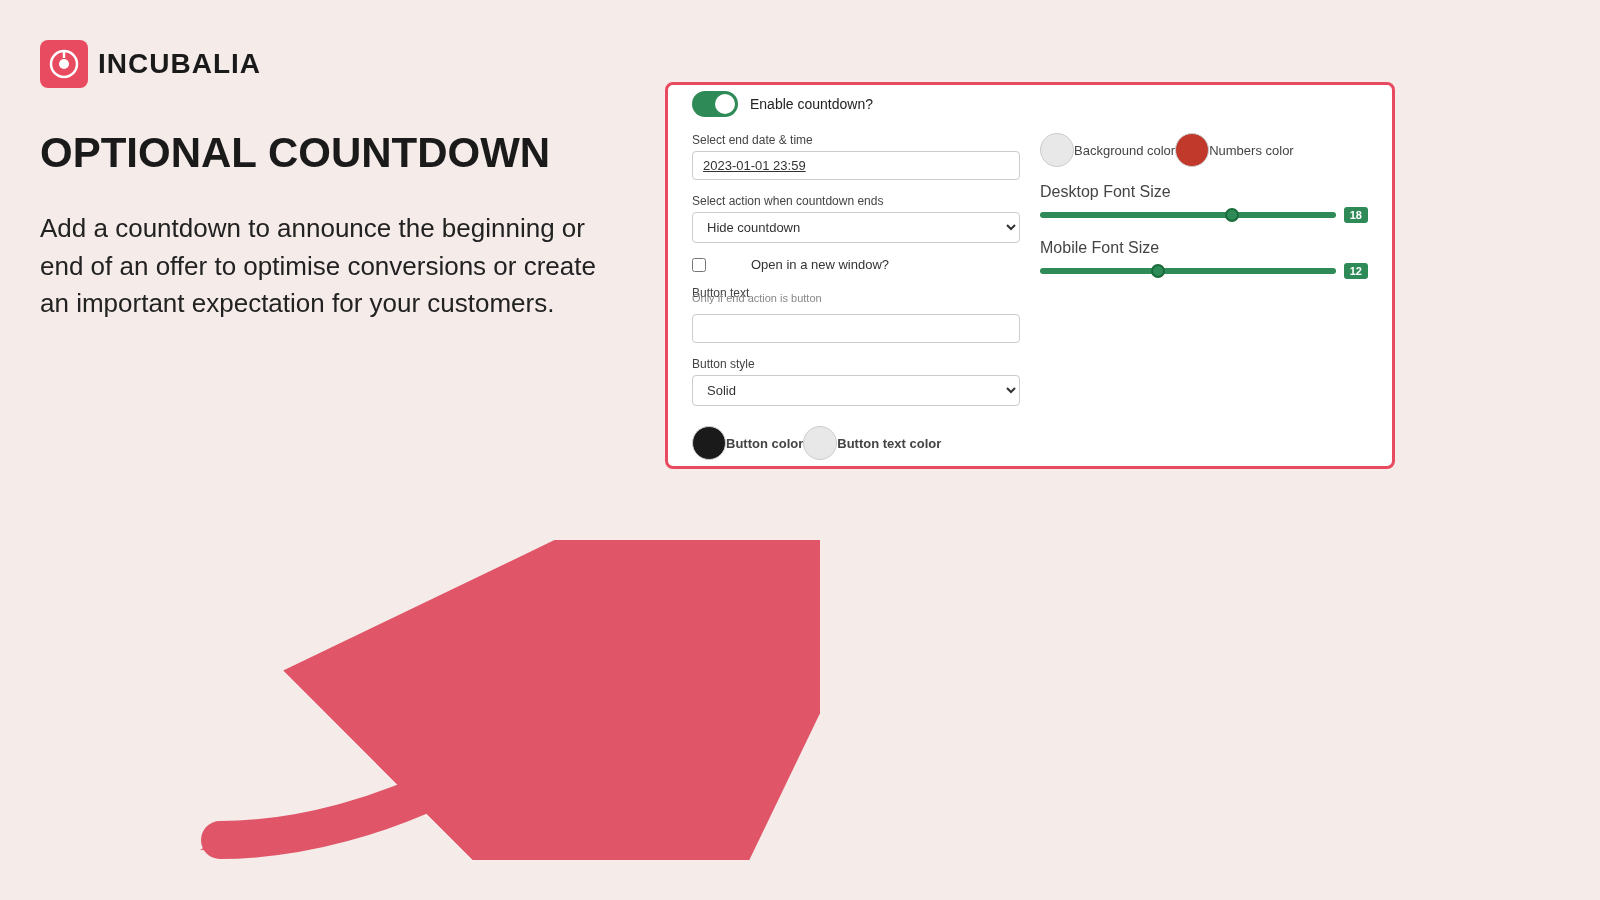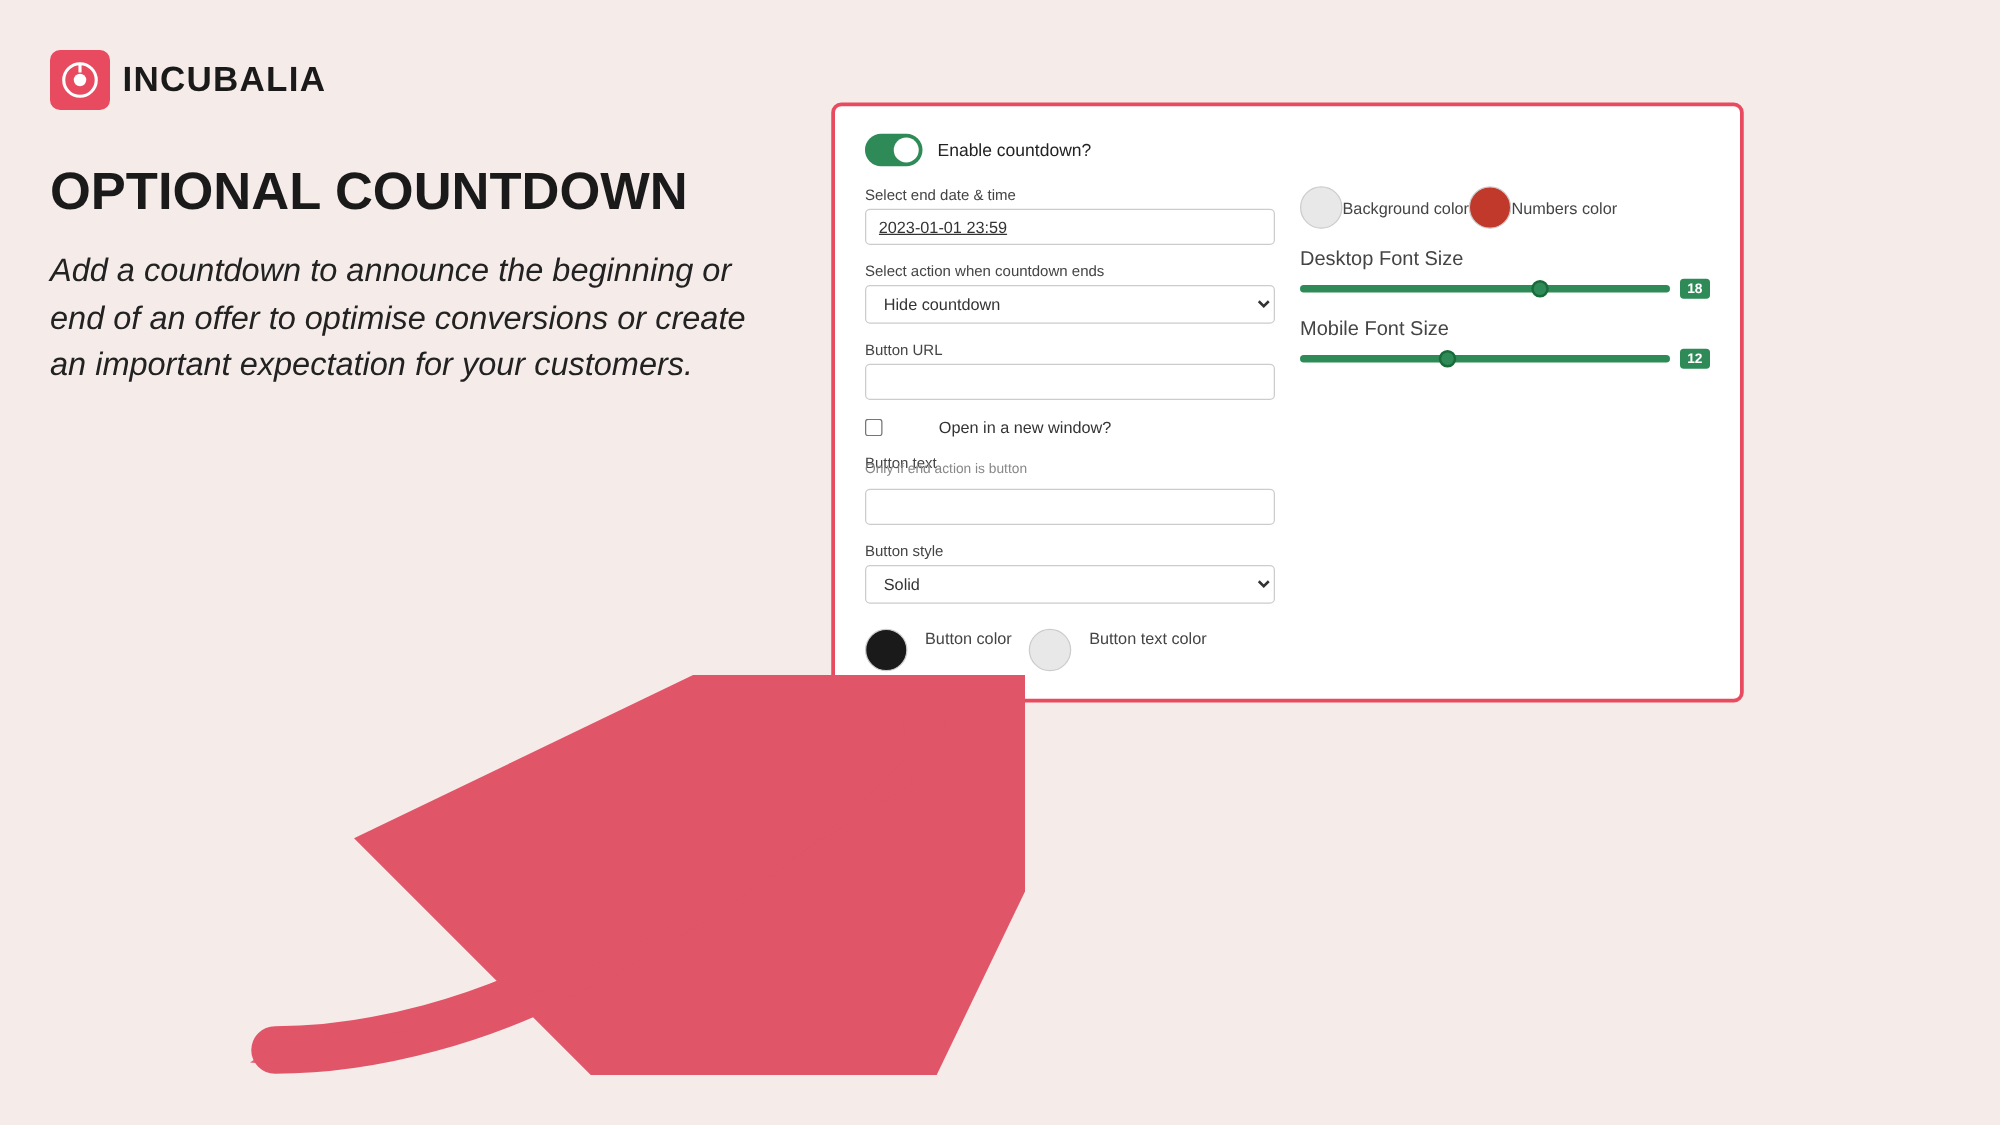--- a/index.html
+++ b/index.html
@@ -54,39 +54,38 @@
       font-size: 42px;
       font-weight: 900;
       color: #1a1a1a;
       line-height: 1.1;
       max-width: 600px;
     }
 
     
     .description {
       position: absolute;
-      top: 198px;
+      top: 210px;
       left: 40px;
       font-size: 26px;
       color: #222;
       line-height: 1.45;
       max-width: 590px;
-      font-style: italic;
     }
 
     
     .panel {
       position: absolute;
       top: 82px;
       left: 665px;
       width: 730px;
       background: white;
       border: 3px solid #e84a5f;
       border-radius: 8px;
-      padding: 22px 24px;
+      padding: 6px 24px;
     }
 
     
     .toggle-row {
       display: flex;
       align-items: center;
       gap: 12px;
       margin-bottom: 16px;
     }
 
@@ -281,23 +280,23 @@
       font-weight: bold;
       padding: 2px 6px;
       border-radius: 3px;
       min-width: 24px;
       text-align: center;
     }
 
     
     .bottom-color-row {
       display: flex;
-      align-items: flex-start;
-      gap: 14px;
+      align-items: center;
       margin-top: 6px;
+      font-weight: bold;
     }
 
     
     .arrow-container {
       position: absolute;
       bottom: 40px;
       left: 140px;
       width: 680px;
       height: 320px;
     }
@@ -343,24 +342,20 @@
 
       <div>
         <div class="field-label">Select action when countdown ends</div>
         <select class="field-select">
           <option>Hide countdown</option>
           <option>Show button</option>
           <option>Redirect</option>
         </select>
       </div>
 
-      <div>
-        <div class="field-label">Button URL</div>
-        <input class="field-input" type="text" style="">
-      </div>
 
       <div class="checkbox-row">
         <input type="checkbox" style="">
         <span class="checkbox-label">Open in a new window?</span>
       </div>
 
       <div>
         <div class="field-label">Button text</div>
         <div class="sub-label">Only if end action is button</div>
         <input class="field-input" type="text" style="margin-top: 4px;">

